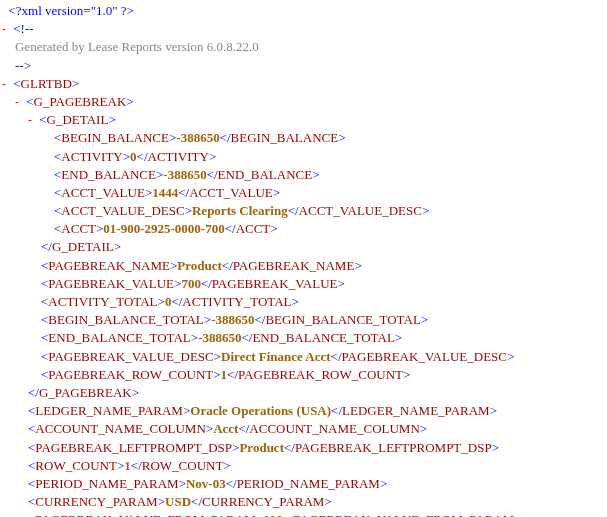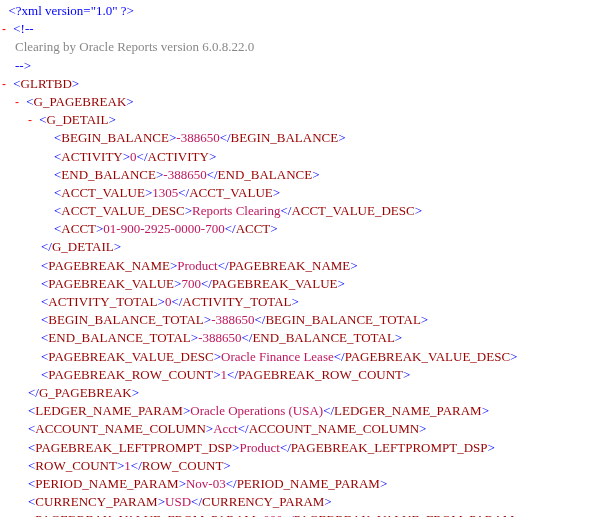--- a/index.html
+++ b/index.html
@@ -10,63 +10,63 @@
     padding: 0;
     white-space: nowrap;
     background: #fff;
   }
   .decl { color: #0000ff; }
   .toggle { font-family: Verdana, sans-serif; font-size: 12px; color: #ff0000; cursor: pointer; margin-right: 4px; user-select: none;}
   .punct { color: #0000ff; }
   .comment-punct { color: #0000ff; }
   .comment-text { color: #888888; }
   .tag { color: #990000; }
-  .text { color: #be185d; font-weight: normal; }
+  .text { color: #a16207; font-weight: bold; }
   .line { display: block; }
 </style>
 </head>
 <body>
 
 <span class="line">&nbsp;&nbsp;<span class="decl">&lt;?xml version="1.0" ?&gt;</span>&nbsp;</span>
 
 <span class="line"><span class="toggle">-</span> <span class="comment-punct">&lt;!--</span></span>
-<span class="line">&nbsp;&nbsp;&nbsp;&nbsp;<span class="comment-text">Clearing by Oracle Reports version 6.0.8.22.0</span>&nbsp;</span>
+<span class="line">&nbsp;&nbsp;&nbsp;&nbsp;<span class="comment-text">Generated by Lease Reports version 6.0.8.22.0</span>&nbsp;</span>
 <span class="line">&nbsp;&nbsp;&nbsp;&nbsp;<span class="comment-punct">--&gt;</span></span>
 
 <span class="line"><span class="toggle">-</span> <span class="punct">&lt;</span><span class="tag">GLRTBD</span><span class="punct">&gt;</span></span>
 
 <span class="line">&nbsp;&nbsp;&nbsp;&nbsp;<span class="toggle">-</span> <span class="punct">&lt;</span><span class="tag">G_PAGEBREAK</span><span class="punct">&gt;</span></span>
 
 <span class="line">&nbsp;&nbsp;&nbsp;&nbsp;&nbsp;&nbsp;&nbsp;&nbsp;<span class="toggle">-</span> <span class="punct">&lt;</span><span class="tag">G_DETAIL</span><span class="punct">&gt;</span></span>
 
 <span class="line">&nbsp;&nbsp;&nbsp;&nbsp;&nbsp;&nbsp;&nbsp;&nbsp;&nbsp;&nbsp;&nbsp;&nbsp;&nbsp;&nbsp;&nbsp;&nbsp;<span class="punct">&lt;</span><span class="tag">BEGIN_BALANCE</span><span class="punct">&gt;</span><span class="text">-388650</span><span class="punct">&lt;/</span><span class="tag">BEGIN_BALANCE</span><span class="punct">&gt;</span></span>
 
 <span class="line">&nbsp;&nbsp;&nbsp;&nbsp;&nbsp;&nbsp;&nbsp;&nbsp;&nbsp;&nbsp;&nbsp;&nbsp;&nbsp;&nbsp;&nbsp;&nbsp;<span class="punct">&lt;</span><span class="tag">ACTIVITY</span><span class="punct">&gt;</span><span class="text">0</span><span class="punct">&lt;/</span><span class="tag">ACTIVITY</span><span class="punct">&gt;</span></span>
 
 <span class="line">&nbsp;&nbsp;&nbsp;&nbsp;&nbsp;&nbsp;&nbsp;&nbsp;&nbsp;&nbsp;&nbsp;&nbsp;&nbsp;&nbsp;&nbsp;&nbsp;<span class="punct">&lt;</span><span class="tag">END_BALANCE</span><span class="punct">&gt;</span><span class="text">-388650</span><span class="punct">&lt;/</span><span class="tag">END_BALANCE</span><span class="punct">&gt;</span></span>
 
-<span class="line">&nbsp;&nbsp;&nbsp;&nbsp;&nbsp;&nbsp;&nbsp;&nbsp;&nbsp;&nbsp;&nbsp;&nbsp;&nbsp;&nbsp;&nbsp;&nbsp;<span class="punct">&lt;</span><span class="tag">ACCT_VALUE</span><span class="punct">&gt;</span><span class="text">1305</span><span class="punct">&lt;/</span><span class="tag">ACCT_VALUE</span><span class="punct">&gt;</span></span>
+<span class="line">&nbsp;&nbsp;&nbsp;&nbsp;&nbsp;&nbsp;&nbsp;&nbsp;&nbsp;&nbsp;&nbsp;&nbsp;&nbsp;&nbsp;&nbsp;&nbsp;<span class="punct">&lt;</span><span class="tag">ACCT_VALUE</span><span class="punct">&gt;</span><span class="text">1444</span><span class="punct">&lt;/</span><span class="tag">ACCT_VALUE</span><span class="punct">&gt;</span></span>
 
 <span class="line">&nbsp;&nbsp;&nbsp;&nbsp;&nbsp;&nbsp;&nbsp;&nbsp;&nbsp;&nbsp;&nbsp;&nbsp;&nbsp;&nbsp;&nbsp;&nbsp;<span class="punct">&lt;</span><span class="tag">ACCT_VALUE_DESC</span><span class="punct">&gt;</span><span class="text">Reports Clearing</span><span class="punct">&lt;/</span><span class="tag">ACCT_VALUE_DESC</span><span class="punct">&gt;</span></span>
 
 <span class="line">&nbsp;&nbsp;&nbsp;&nbsp;&nbsp;&nbsp;&nbsp;&nbsp;&nbsp;&nbsp;&nbsp;&nbsp;&nbsp;&nbsp;&nbsp;&nbsp;<span class="punct">&lt;</span><span class="tag">ACCT</span><span class="punct">&gt;</span><span class="text">01-900-2925-0000-700</span><span class="punct">&lt;/</span><span class="tag">ACCT</span><span class="punct">&gt;</span></span>
 
 <span class="line">&nbsp;&nbsp;&nbsp;&nbsp;&nbsp;&nbsp;&nbsp;&nbsp;&nbsp;&nbsp;&nbsp;&nbsp;<span class="punct">&lt;/</span><span class="tag">G_DETAIL</span><span class="punct">&gt;</span></span>
 
 <span class="line">&nbsp;&nbsp;&nbsp;&nbsp;&nbsp;&nbsp;&nbsp;&nbsp;&nbsp;&nbsp;&nbsp;&nbsp;<span class="punct">&lt;</span><span class="tag">PAGEBREAK_NAME</span><span class="punct">&gt;</span><span class="text">Product</span><span class="punct">&lt;/</span><span class="tag">PAGEBREAK_NAME</span><span class="punct">&gt;</span></span>
 
 <span class="line">&nbsp;&nbsp;&nbsp;&nbsp;&nbsp;&nbsp;&nbsp;&nbsp;&nbsp;&nbsp;&nbsp;&nbsp;<span class="punct">&lt;</span><span class="tag">PAGEBREAK_VALUE</span><span class="punct">&gt;</span><span class="text">700</span><span class="punct">&lt;/</span><span class="tag">PAGEBREAK_VALUE</span><span class="punct">&gt;</span></span>
 
 <span class="line">&nbsp;&nbsp;&nbsp;&nbsp;&nbsp;&nbsp;&nbsp;&nbsp;&nbsp;&nbsp;&nbsp;&nbsp;<span class="punct">&lt;</span><span class="tag">ACTIVITY_TOTAL</span><span class="punct">&gt;</span><span class="text">0</span><span class="punct">&lt;/</span><span class="tag">ACTIVITY_TOTAL</span><span class="punct">&gt;</span></span>
 
 <span class="line">&nbsp;&nbsp;&nbsp;&nbsp;&nbsp;&nbsp;&nbsp;&nbsp;&nbsp;&nbsp;&nbsp;&nbsp;<span class="punct">&lt;</span><span class="tag">BEGIN_BALANCE_TOTAL</span><span class="punct">&gt;</span><span class="text">-388650</span><span class="punct">&lt;/</span><span class="tag">BEGIN_BALANCE_TOTAL</span><span class="punct">&gt;</span></span>
 
 <span class="line">&nbsp;&nbsp;&nbsp;&nbsp;&nbsp;&nbsp;&nbsp;&nbsp;&nbsp;&nbsp;&nbsp;&nbsp;<span class="punct">&lt;</span><span class="tag">END_BALANCE_TOTAL</span><span class="punct">&gt;</span><span class="text">-388650</span><span class="punct">&lt;/</span><span class="tag">END_BALANCE_TOTAL</span><span class="punct">&gt;</span></span>
 
-<span class="line">&nbsp;&nbsp;&nbsp;&nbsp;&nbsp;&nbsp;&nbsp;&nbsp;&nbsp;&nbsp;&nbsp;&nbsp;<span class="punct">&lt;</span><span class="tag">PAGEBREAK_VALUE_DESC</span><span class="punct">&gt;</span><span class="text">Oracle Finance Lease</span><span class="punct">&lt;/</span><span class="tag">PAGEBREAK_VALUE_DESC</span><span class="punct">&gt;</span></span>
+<span class="line">&nbsp;&nbsp;&nbsp;&nbsp;&nbsp;&nbsp;&nbsp;&nbsp;&nbsp;&nbsp;&nbsp;&nbsp;<span class="punct">&lt;</span><span class="tag">PAGEBREAK_VALUE_DESC</span><span class="punct">&gt;</span><span class="text">Direct Finance Acct</span><span class="punct">&lt;/</span><span class="tag">PAGEBREAK_VALUE_DESC</span><span class="punct">&gt;</span></span>
 
 <span class="line">&nbsp;&nbsp;&nbsp;&nbsp;&nbsp;&nbsp;&nbsp;&nbsp;&nbsp;&nbsp;&nbsp;&nbsp;<span class="punct">&lt;</span><span class="tag">PAGEBREAK_ROW_COUNT</span><span class="punct">&gt;</span><span class="text">1</span><span class="punct">&lt;/</span><span class="tag">PAGEBREAK_ROW_COUNT</span><span class="punct">&gt;</span></span>
 
 <span class="line">&nbsp;&nbsp;&nbsp;&nbsp;&nbsp;&nbsp;&nbsp;&nbsp;<span class="punct">&lt;/</span><span class="tag">G_PAGEBREAK</span><span class="punct">&gt;</span></span>
 
 <span class="line">&nbsp;&nbsp;&nbsp;&nbsp;&nbsp;&nbsp;&nbsp;&nbsp;<span class="punct">&lt;</span><span class="tag">LEDGER_NAME_PARAM</span><span class="punct">&gt;</span><span class="text">Oracle Operations (USA)</span><span class="punct">&lt;/</span><span class="tag">LEDGER_NAME_PARAM</span><span class="punct">&gt;</span></span>
 
 <span class="line">&nbsp;&nbsp;&nbsp;&nbsp;&nbsp;&nbsp;&nbsp;&nbsp;<span class="punct">&lt;</span><span class="tag">ACCOUNT_NAME_COLUMN</span><span class="punct">&gt;</span><span class="text">Acct</span><span class="punct">&lt;/</span><span class="tag">ACCOUNT_NAME_COLUMN</span><span class="punct">&gt;</span></span>
 
 <span class="line">&nbsp;&nbsp;&nbsp;&nbsp;&nbsp;&nbsp;&nbsp;&nbsp;<span class="punct">&lt;</span><span class="tag">PAGEBREAK_LEFTPROMPT_DSP</span><span class="punct">&gt;</span><span class="text">Product</span><span class="punct">&lt;/</span><span class="tag">PAGEBREAK_LEFTPROMPT_DSP</span><span class="punct">&gt;</span></span>

